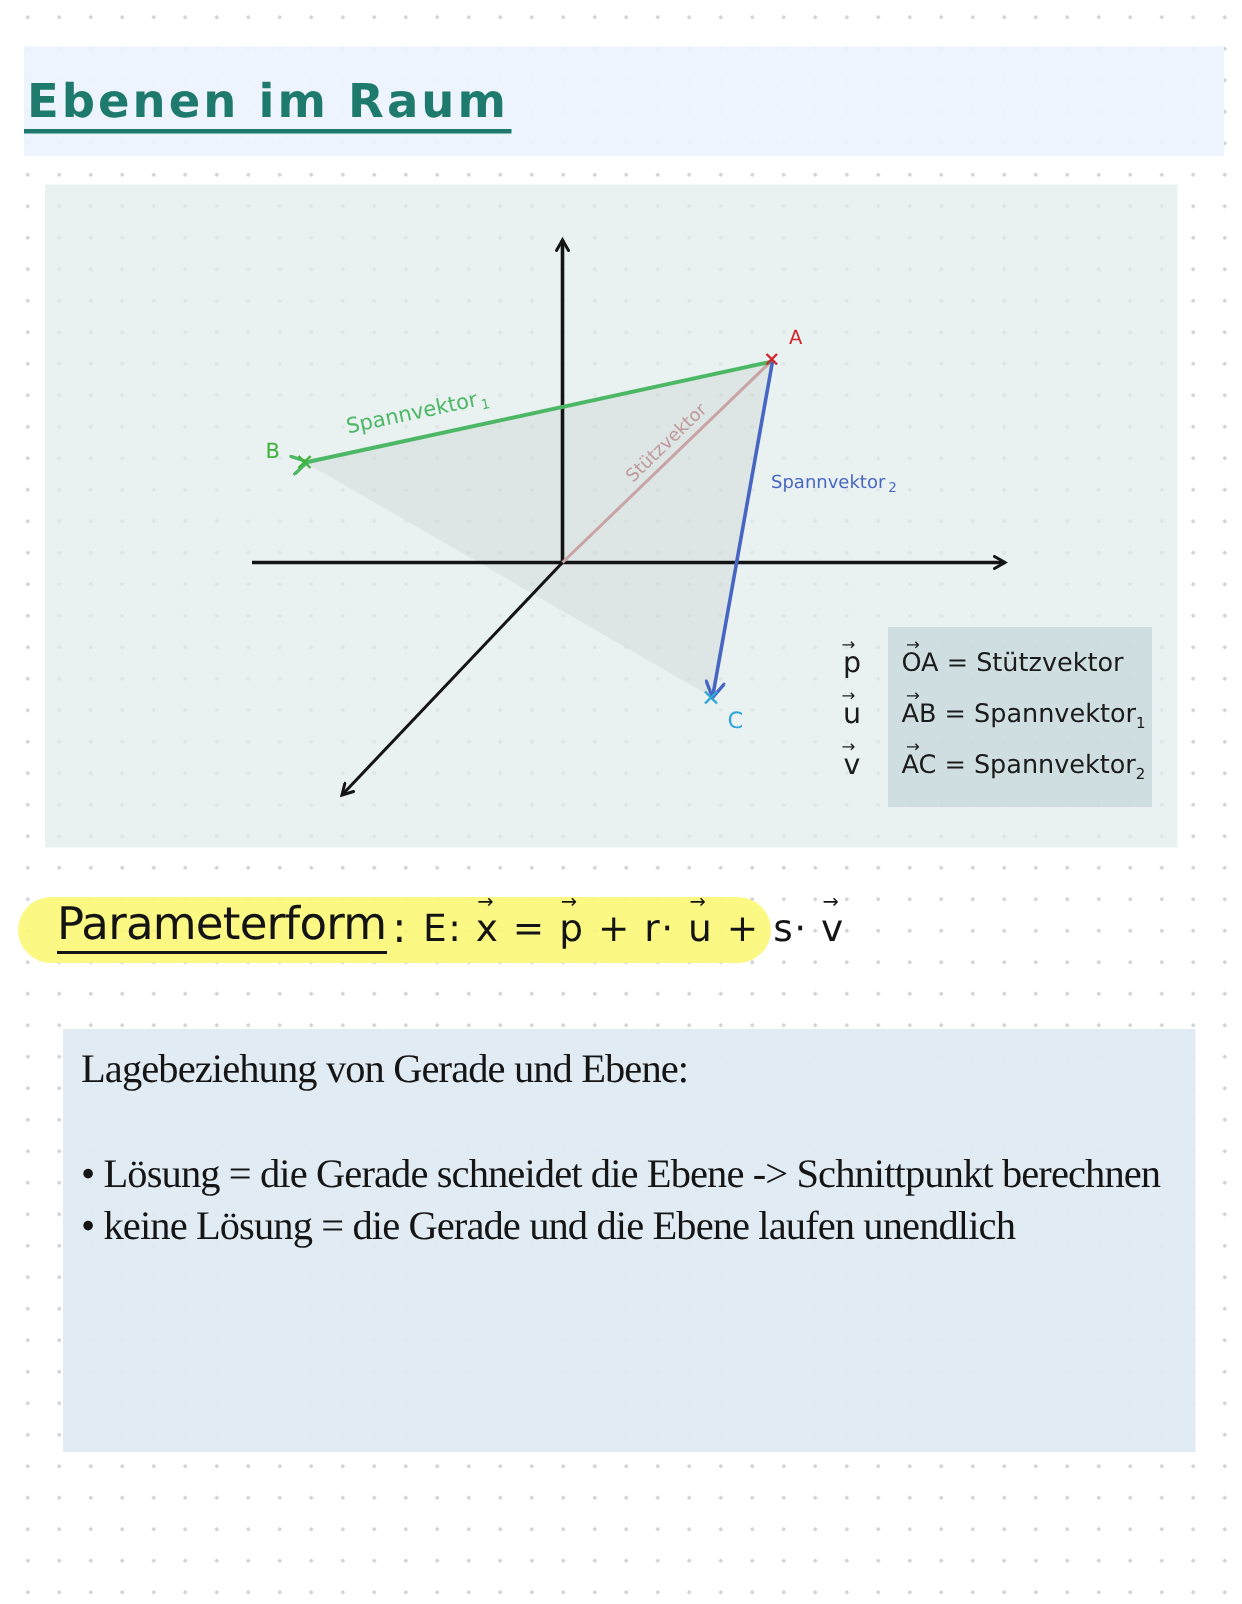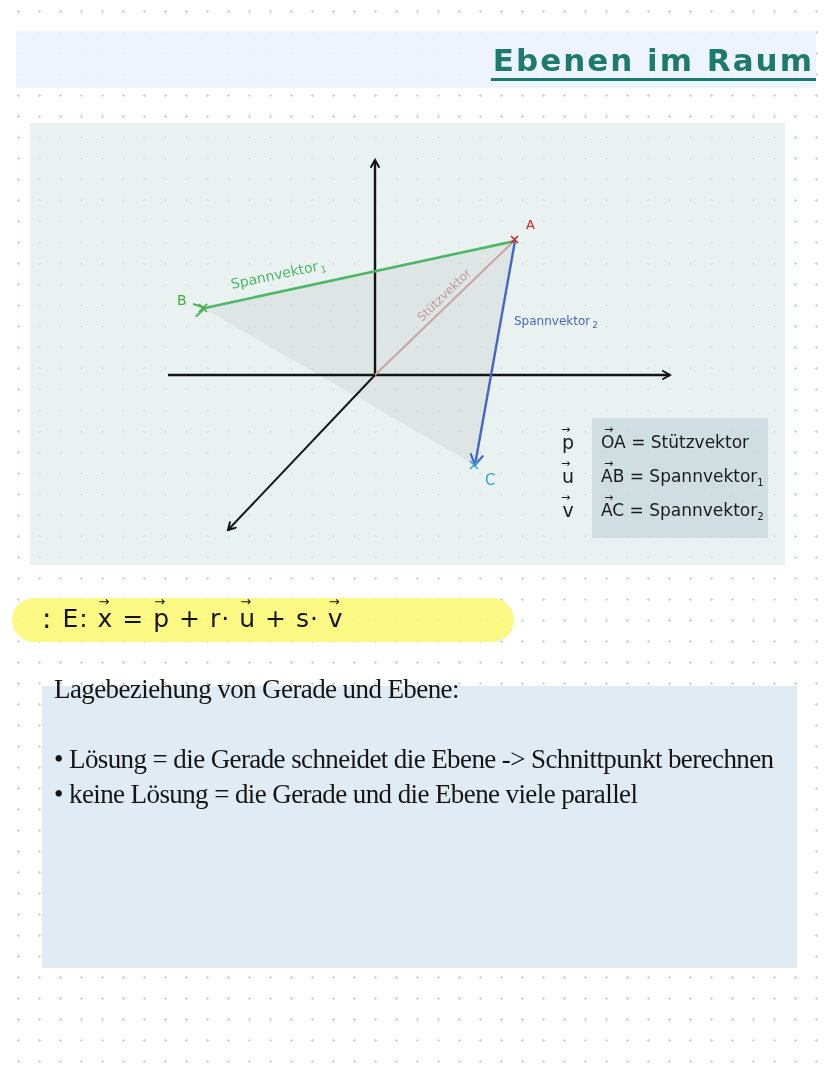--- a/index.html
+++ b/index.html
@@ -15,25 +15,25 @@
       background-image: radial-gradient(circle, #cfd3d6 1px, transparent 1.4px);
       background-size: 21px 21px;
       background-position: 8px 1px;
       font-family: "Liberation Serif", serif;
     }
     .title-banner {
       position: absolute;
       left: 16px;
       top: 31px;
       width: 800px;
-      height: 57px;
+      height: 73px;
       background: rgba(235, 243, 253, 0.92);
       display: flex;
       align-items: center;
-      justify-content: flex-end;
+      justify-content: flex-start;
     }
     .title-text {
       font-family: "DejaVu Sans", sans-serif;
       font-size: 31px;
       font-weight: bold;
       color: #1f7a6e;
       letter-spacing: 2px;
       border-bottom: 3px solid #1f7a6e;
       line-height: 36px;
       padding: 0 2px;
@@ -157,21 +157,21 @@
       position: absolute;
       left: 42px;
       top: 686px;
       width: 755px;
       height: 282px;
       background: rgba(223, 234, 243, 0.95);
     }
     .text-content {
       position: absolute;
       left: 54px;
-      top: 672px;
+      top: 695px;
       width: 735px;
       font-family: "Liberation Serif", serif;
       font-size: 27px;
       line-height: 35px;
       color: #151515;
       letter-spacing: -0.6px;
     }
     .text-content p {
       margin: 0;
     }
@@ -274,34 +274,35 @@
   </div>
   <div class="legend-def">
     <span class="vec"><span class="arr">→</span><span>AC</span></span>
     <span>=</span>
     <span>Spannvektor</span><sub style="font-size:10px">2</sub>
   </div>
 </div>
 
 <div class="formula-highlight"></div>
 <div class="formula">
+  <span class="formula-label">Parameterform</span>
   <span class="formula-eq" style="margin-left:4px;font-size:28px;">:</span>
   <span class="formula-eq">
     <span>E:</span>
     <span class="v"><span class="arr">→</span><span>x</span></span>
     <span>=</span>
     <span class="v"><span class="arr">→</span><span>p</span></span>
     <span>+</span>
     <span>r</span><span>·</span>
     <span class="v"><span class="arr">→</span><span>u</span></span>
     <span>+</span>
     <span>s</span><span>·</span>
     <span class="v"><span class="arr">→</span><span>v</span></span>
   </span>
 </div>
 
 <div class="text-box"></div>
 <div class="text-content">
   <p>Lagebeziehung von Gerade und Ebene:</p>
   <div class="blank-line"></div>
   <span class="bullet">• Lösung = die Gerade schneidet die Ebene -&gt; Schnittpunkt berechnen</span>
-  <span class="bullet">• keine Lösung = die Gerade und die Ebene viele parallel</span>
+  <span class="bullet">• keine Lösung = die Gerade und die Ebene laufen unendlich</span>
 </div>
 
 </body></html>

